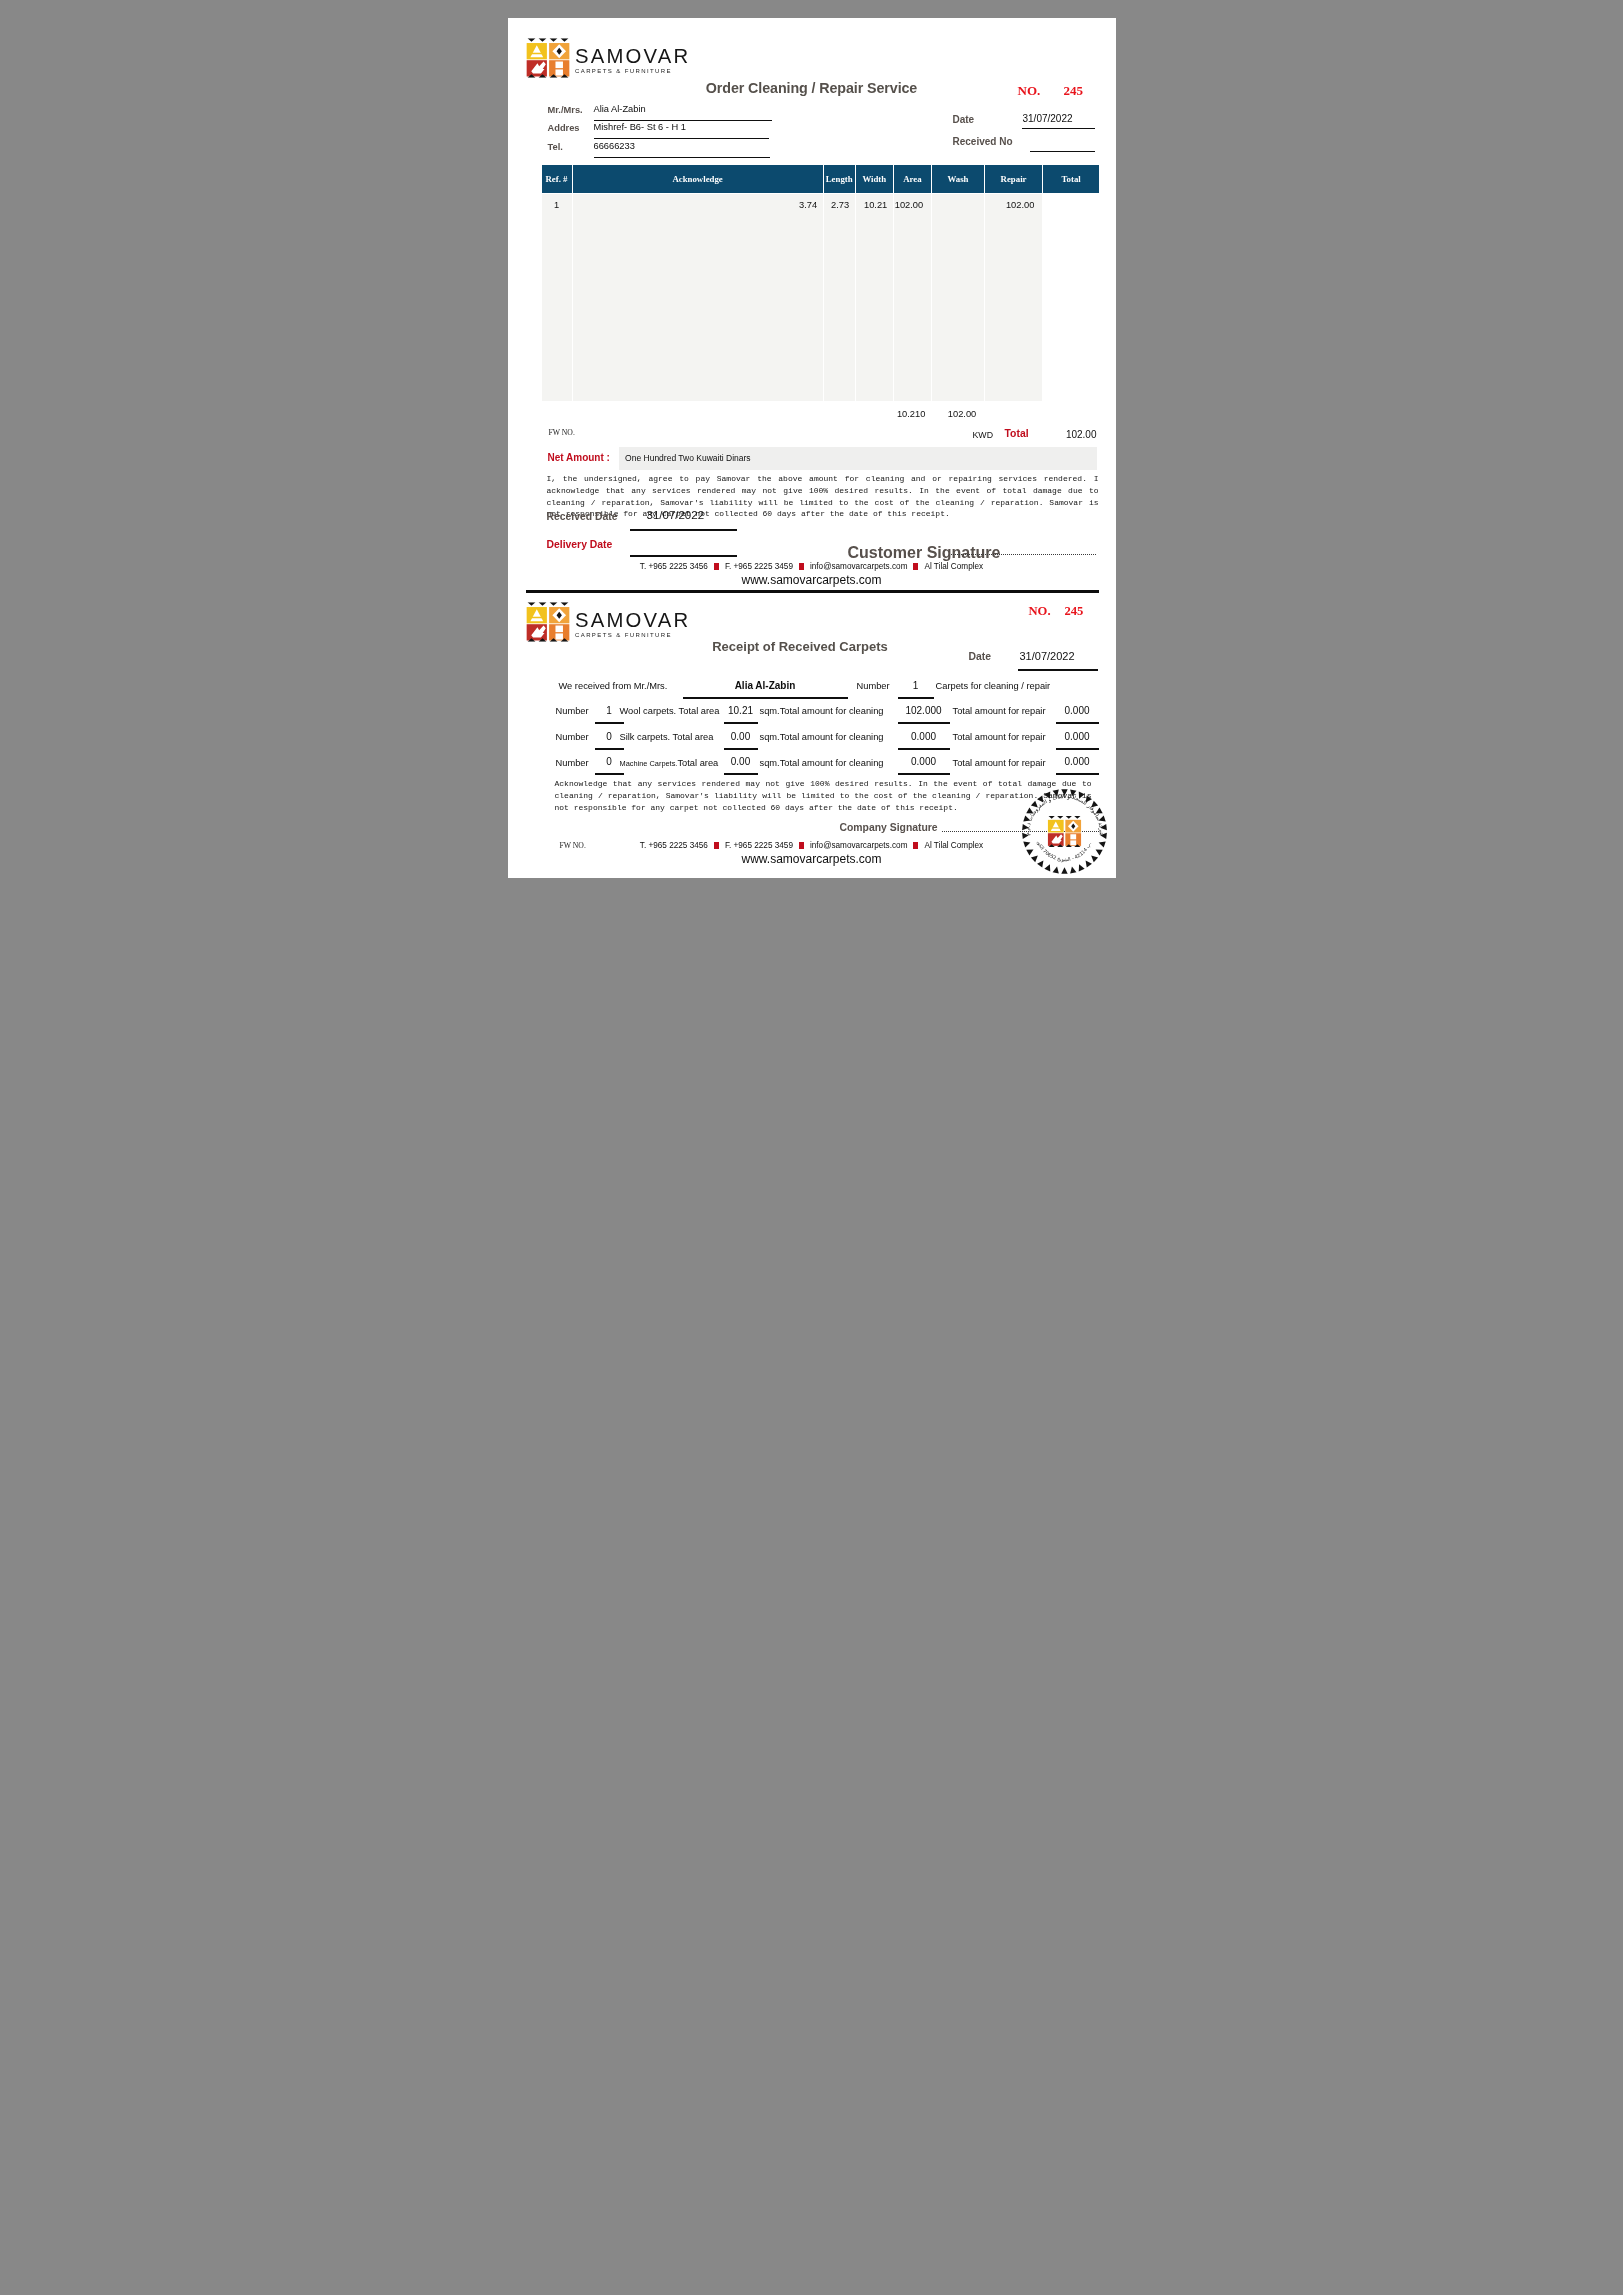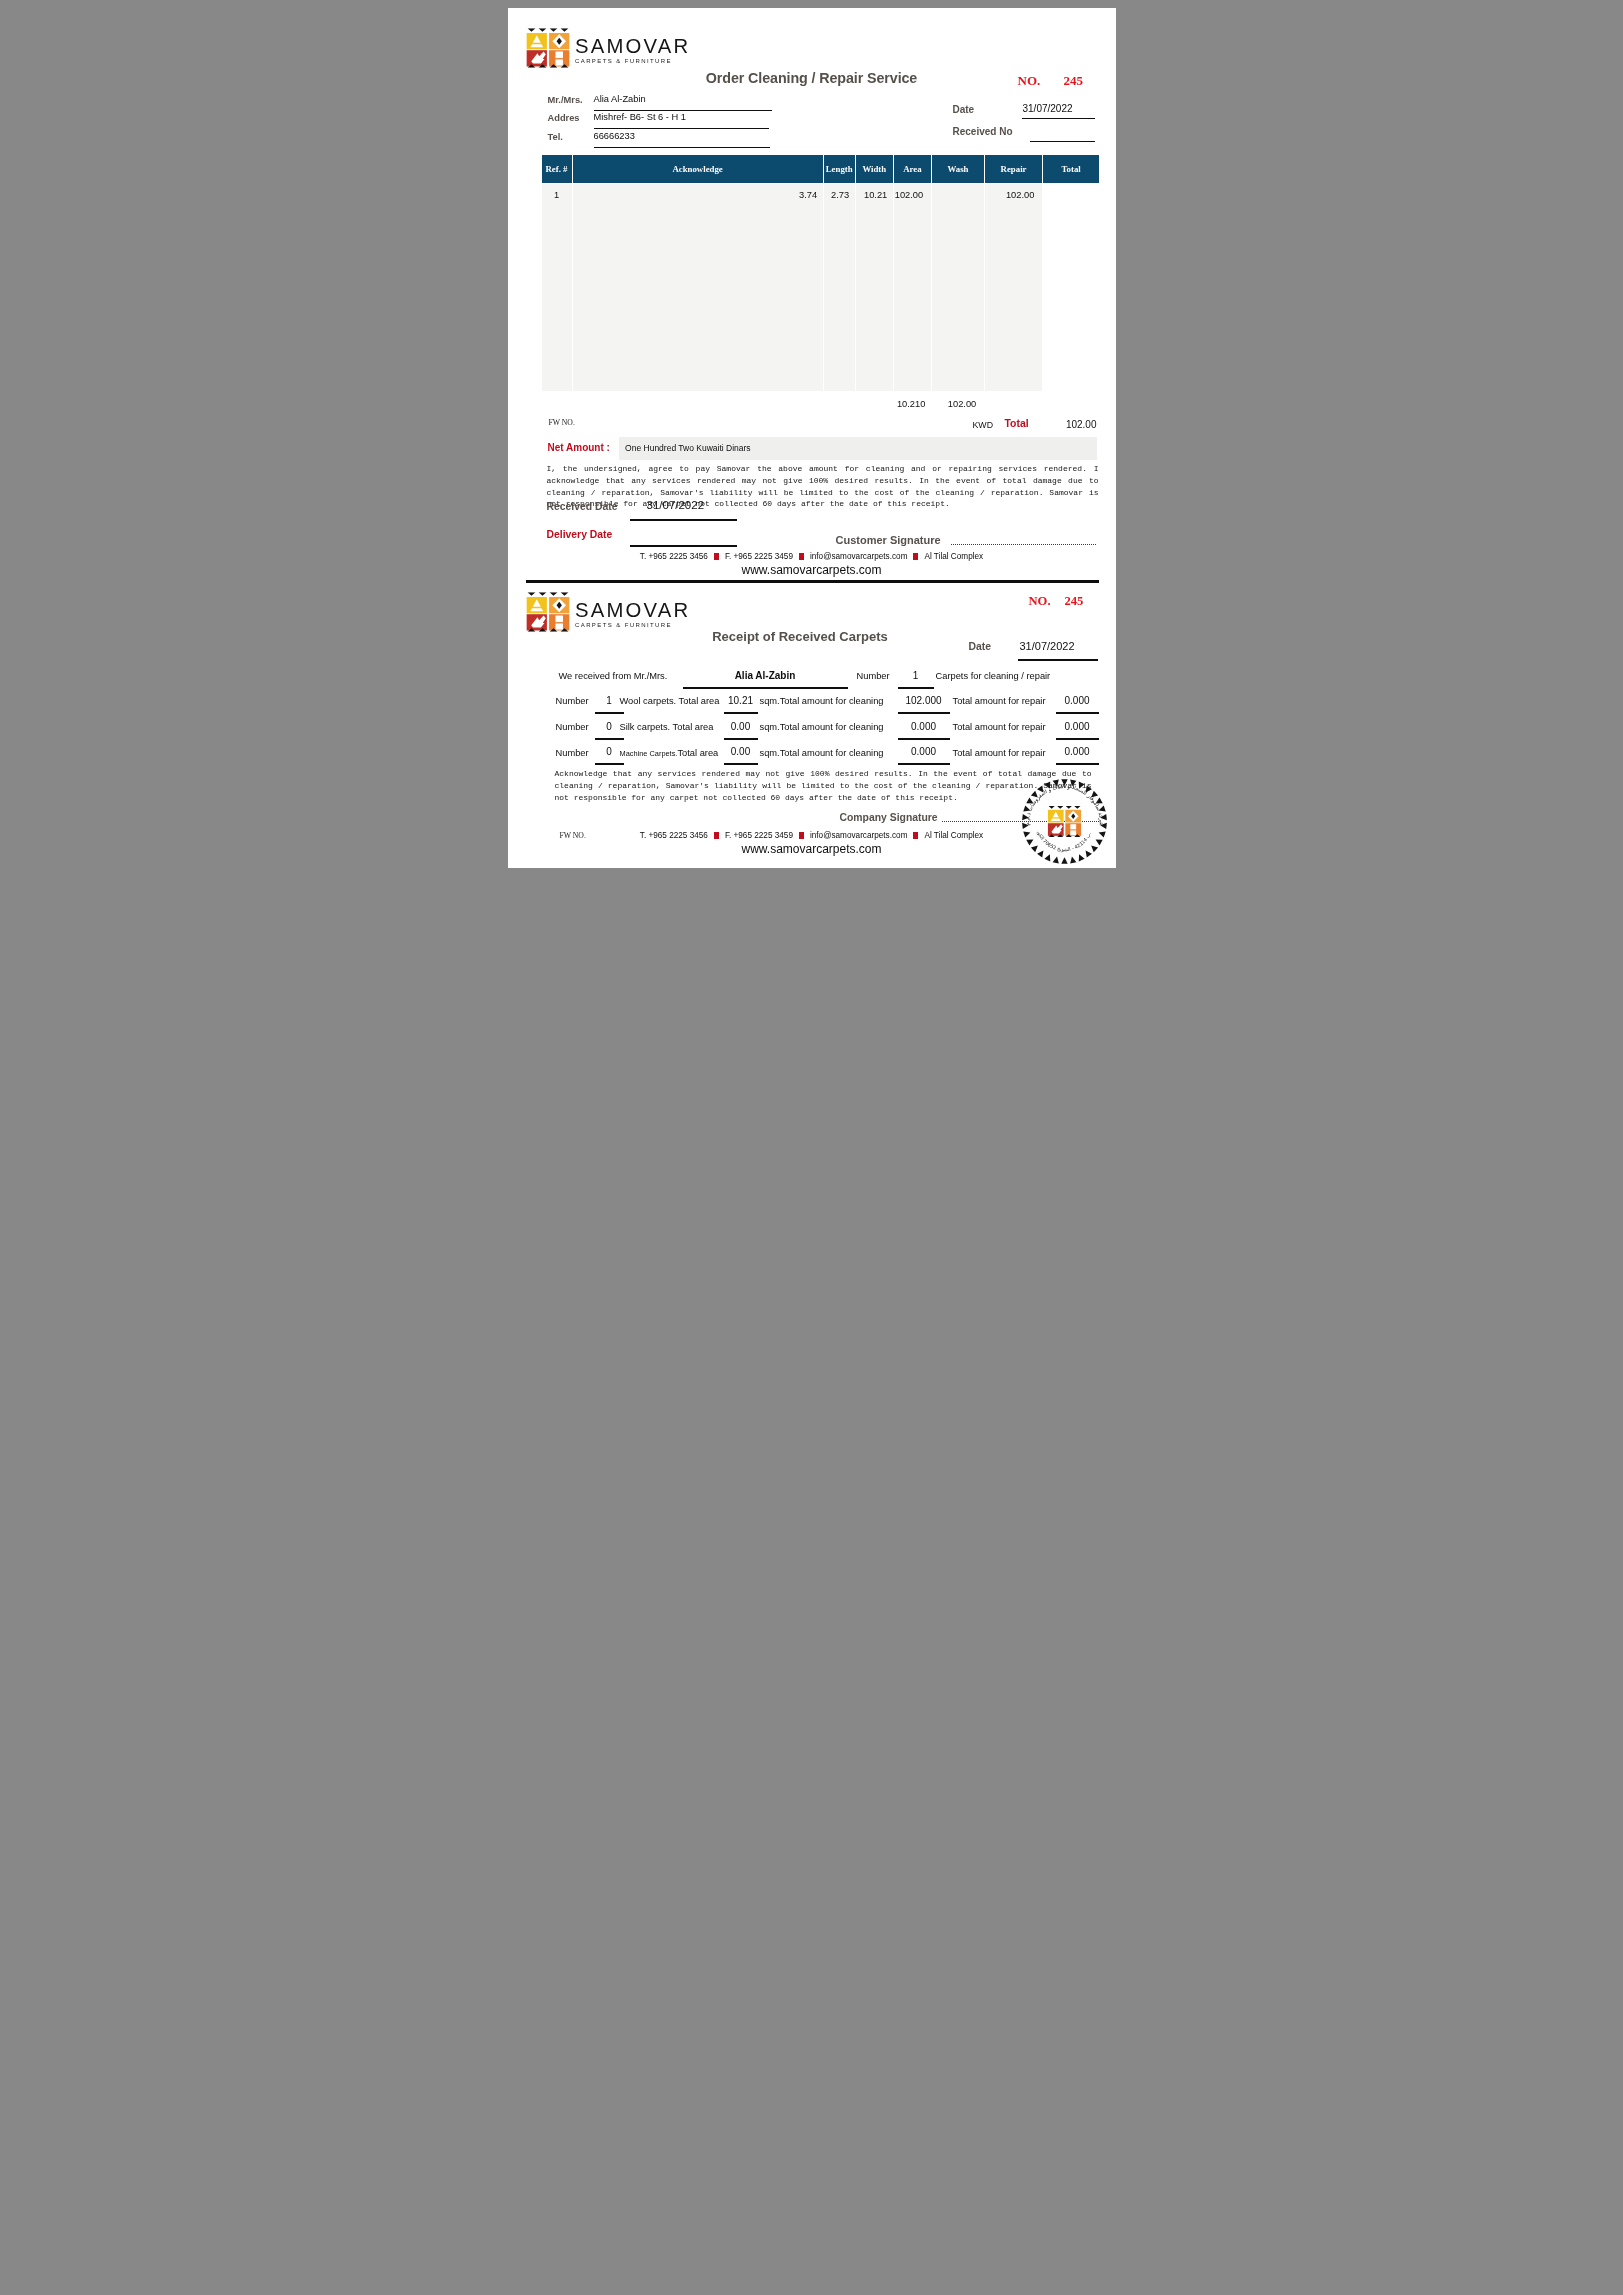--- a/index.html
+++ b/index.html
@@ -1,16 +1,16 @@
 <!DOCTYPE html>
 <html style="font-size:8.8px"><head>
 <meta charset="utf-8">
 <style>
   html,body{margin:0;padding:0;background:#888;}
-  .page{position:relative;width:608px;height:860px;background:#ffffff;margin:8px auto;
+  .page{position:relative;width:608px;height:860px;background:#ffffff;margin:18px auto;
         font-family:"Liberation Sans",sans-serif;color:#111;overflow:hidden;}
   .abs{position:absolute;}
   .serif{font-family:"Liberation Serif",serif;}
   .lblgray{color:#57504c;font-weight:bold;}
   .red{color:#c00d1d;}
   .nored{color:#e8141c;}
   
   .logo{display:flex;align-items:flex-start;gap:5.5px;}
   .logo .mark{width:44px;height:40px;flex:0 0 auto;}
   .logo .words{padding-top:7.7px;}
@@ -167,21 +167,21 @@
 
   <div class="abs terms" style="left:39px;top:455px;width:552px;">I, the undersigned, agree to pay Samovar the above amount for cleaning and or repairing services rendered. I acknowledge that any services rendered may not give 100% desired results. In the event of total damage due to cleaning / reparation, Samovar's liability will be limited to the cost of the cleaning / reparation. Samovar is not responsible for any carpet not collected 60 days after the date of this receipt.</div>
 
   <div class="abs lblgray" style="left:39px;top:493px;font-size:10.4px;">Received Date</div>
   <div class="abs" style="left:139px;top:491px;font-size:11.5px;">31/07/2022</div>
   <div class="abs uline3" style="left:122px;top:511px;width:107px;"></div>
 
   <div class="abs red" style="left:39px;top:521px;font-size:10.4px;font-weight:bold;">Delivery Date</div>
   <div class="abs uline3" style="left:122px;top:537px;width:107px;"></div>
 
-  <div class="abs lblgray" style="left:328px;top:526px;font-size:11px;">Customer Signature</div>
+  <div class="abs lblgray" style="left:340px;top:526px;font-size:16px;">Customer Signature</div>
   <div class="abs dotted" style="left:443px;top:536px;width:145px;"></div>
 
   <div class="abs contact" style="top:544px;">
     <span>T. +965 2225 3456</span>
     <span class="bullet"></span>
     <span>F. +965 2225 3459</span>
     <span class="bullet"></span>
     <span>info@samovarcarpets.com</span>
     <span class="bullet"></span>
     <span>Al Tilal Complex</span>

